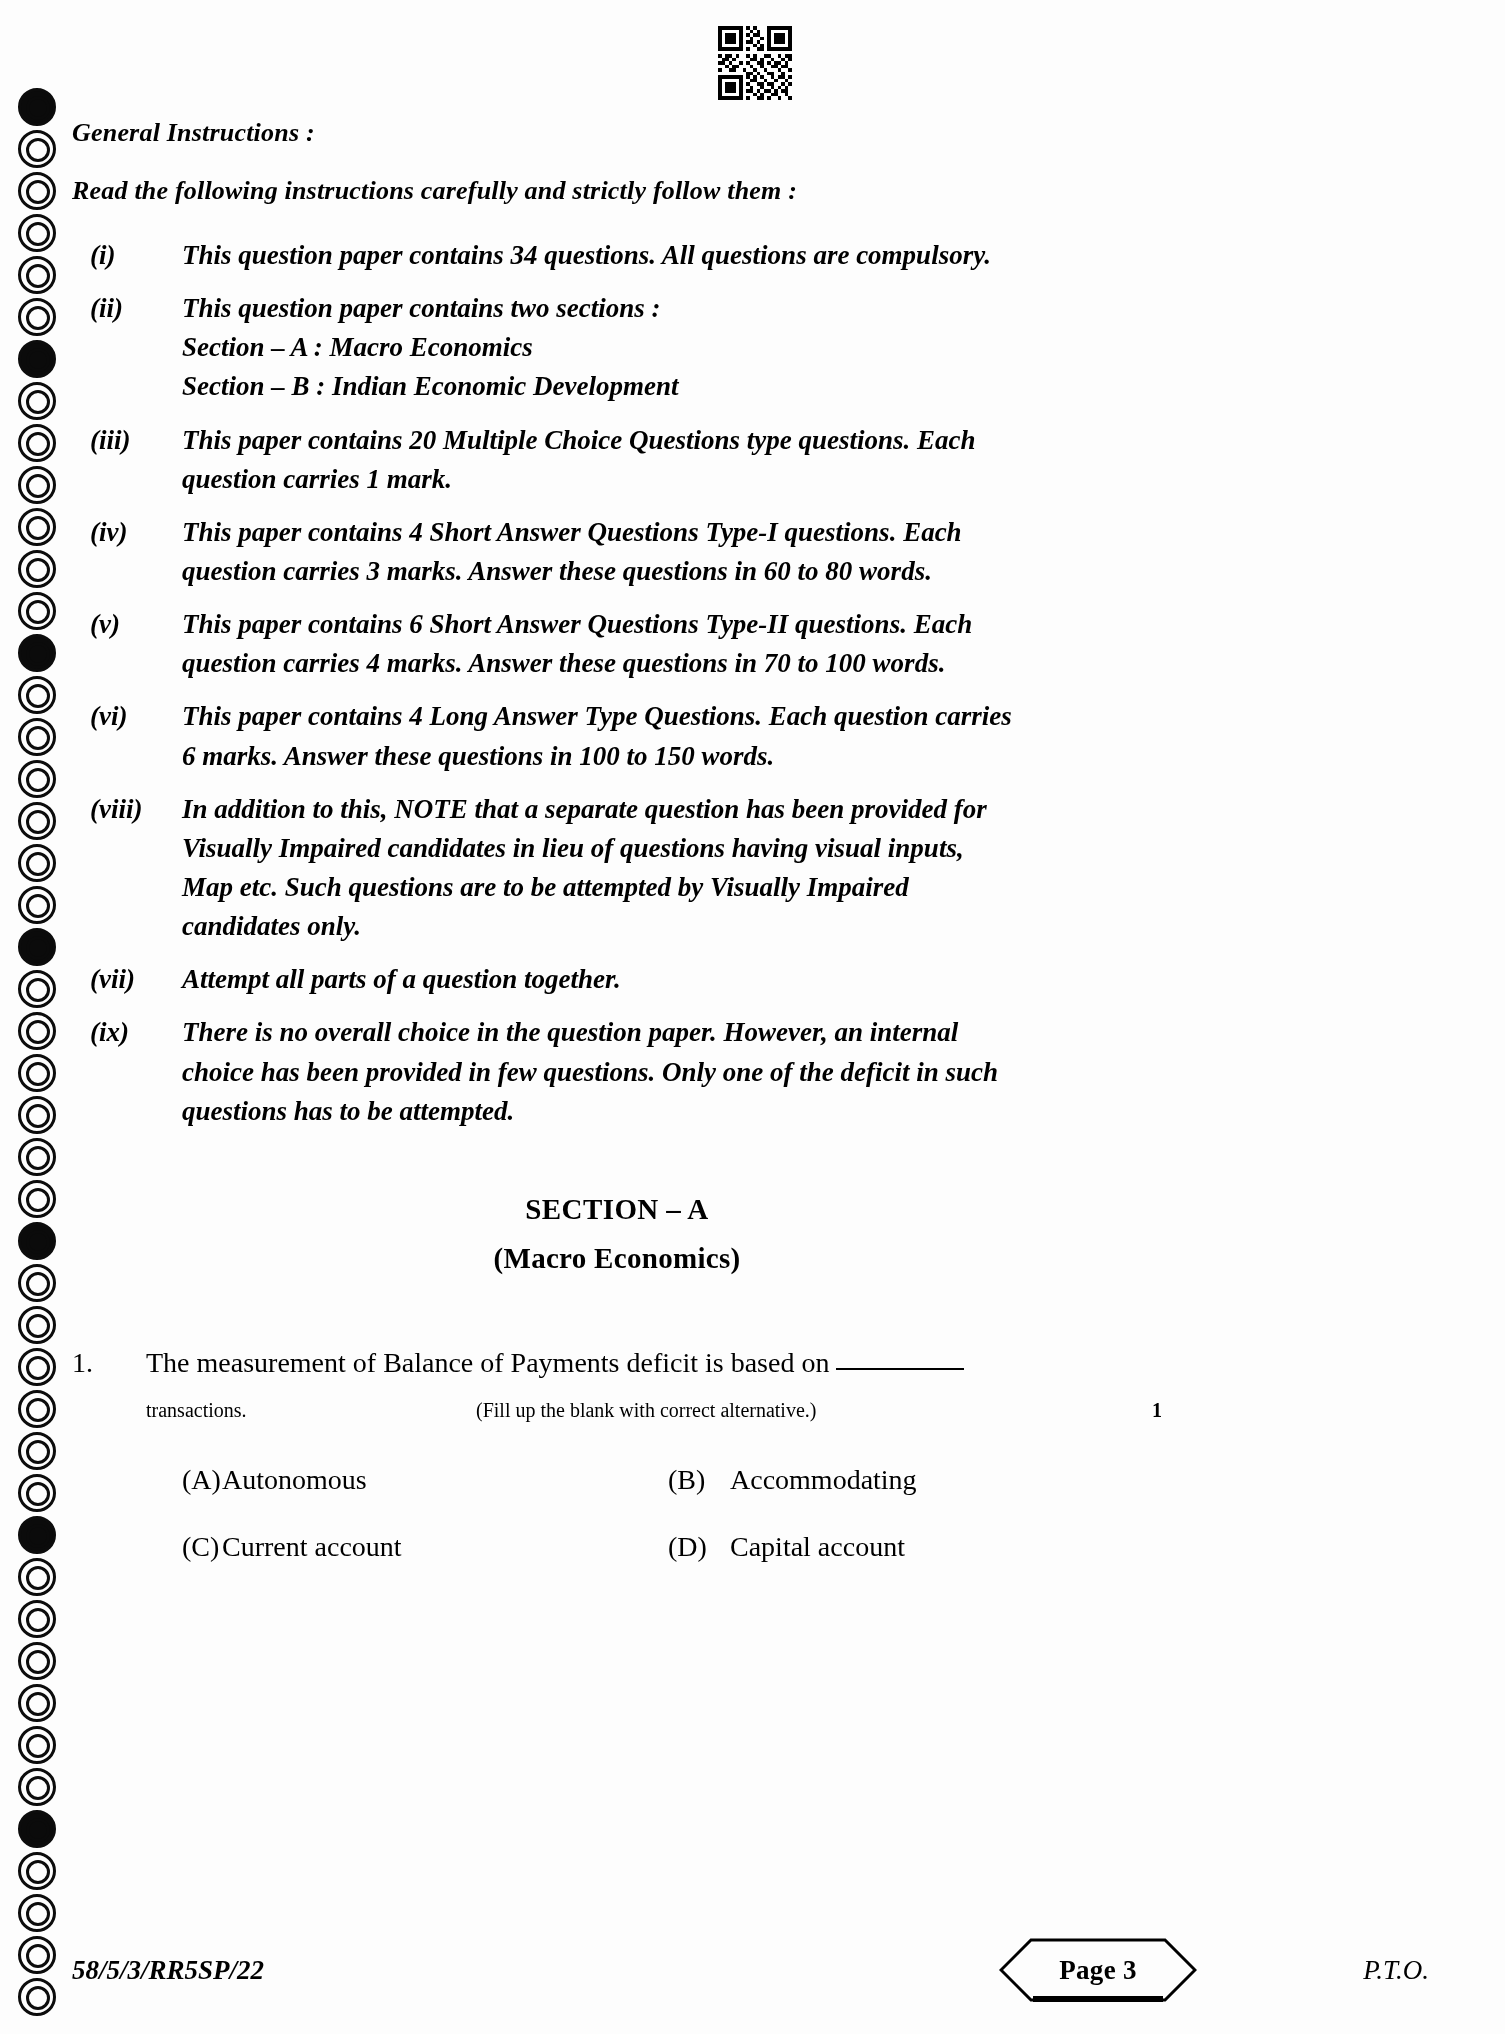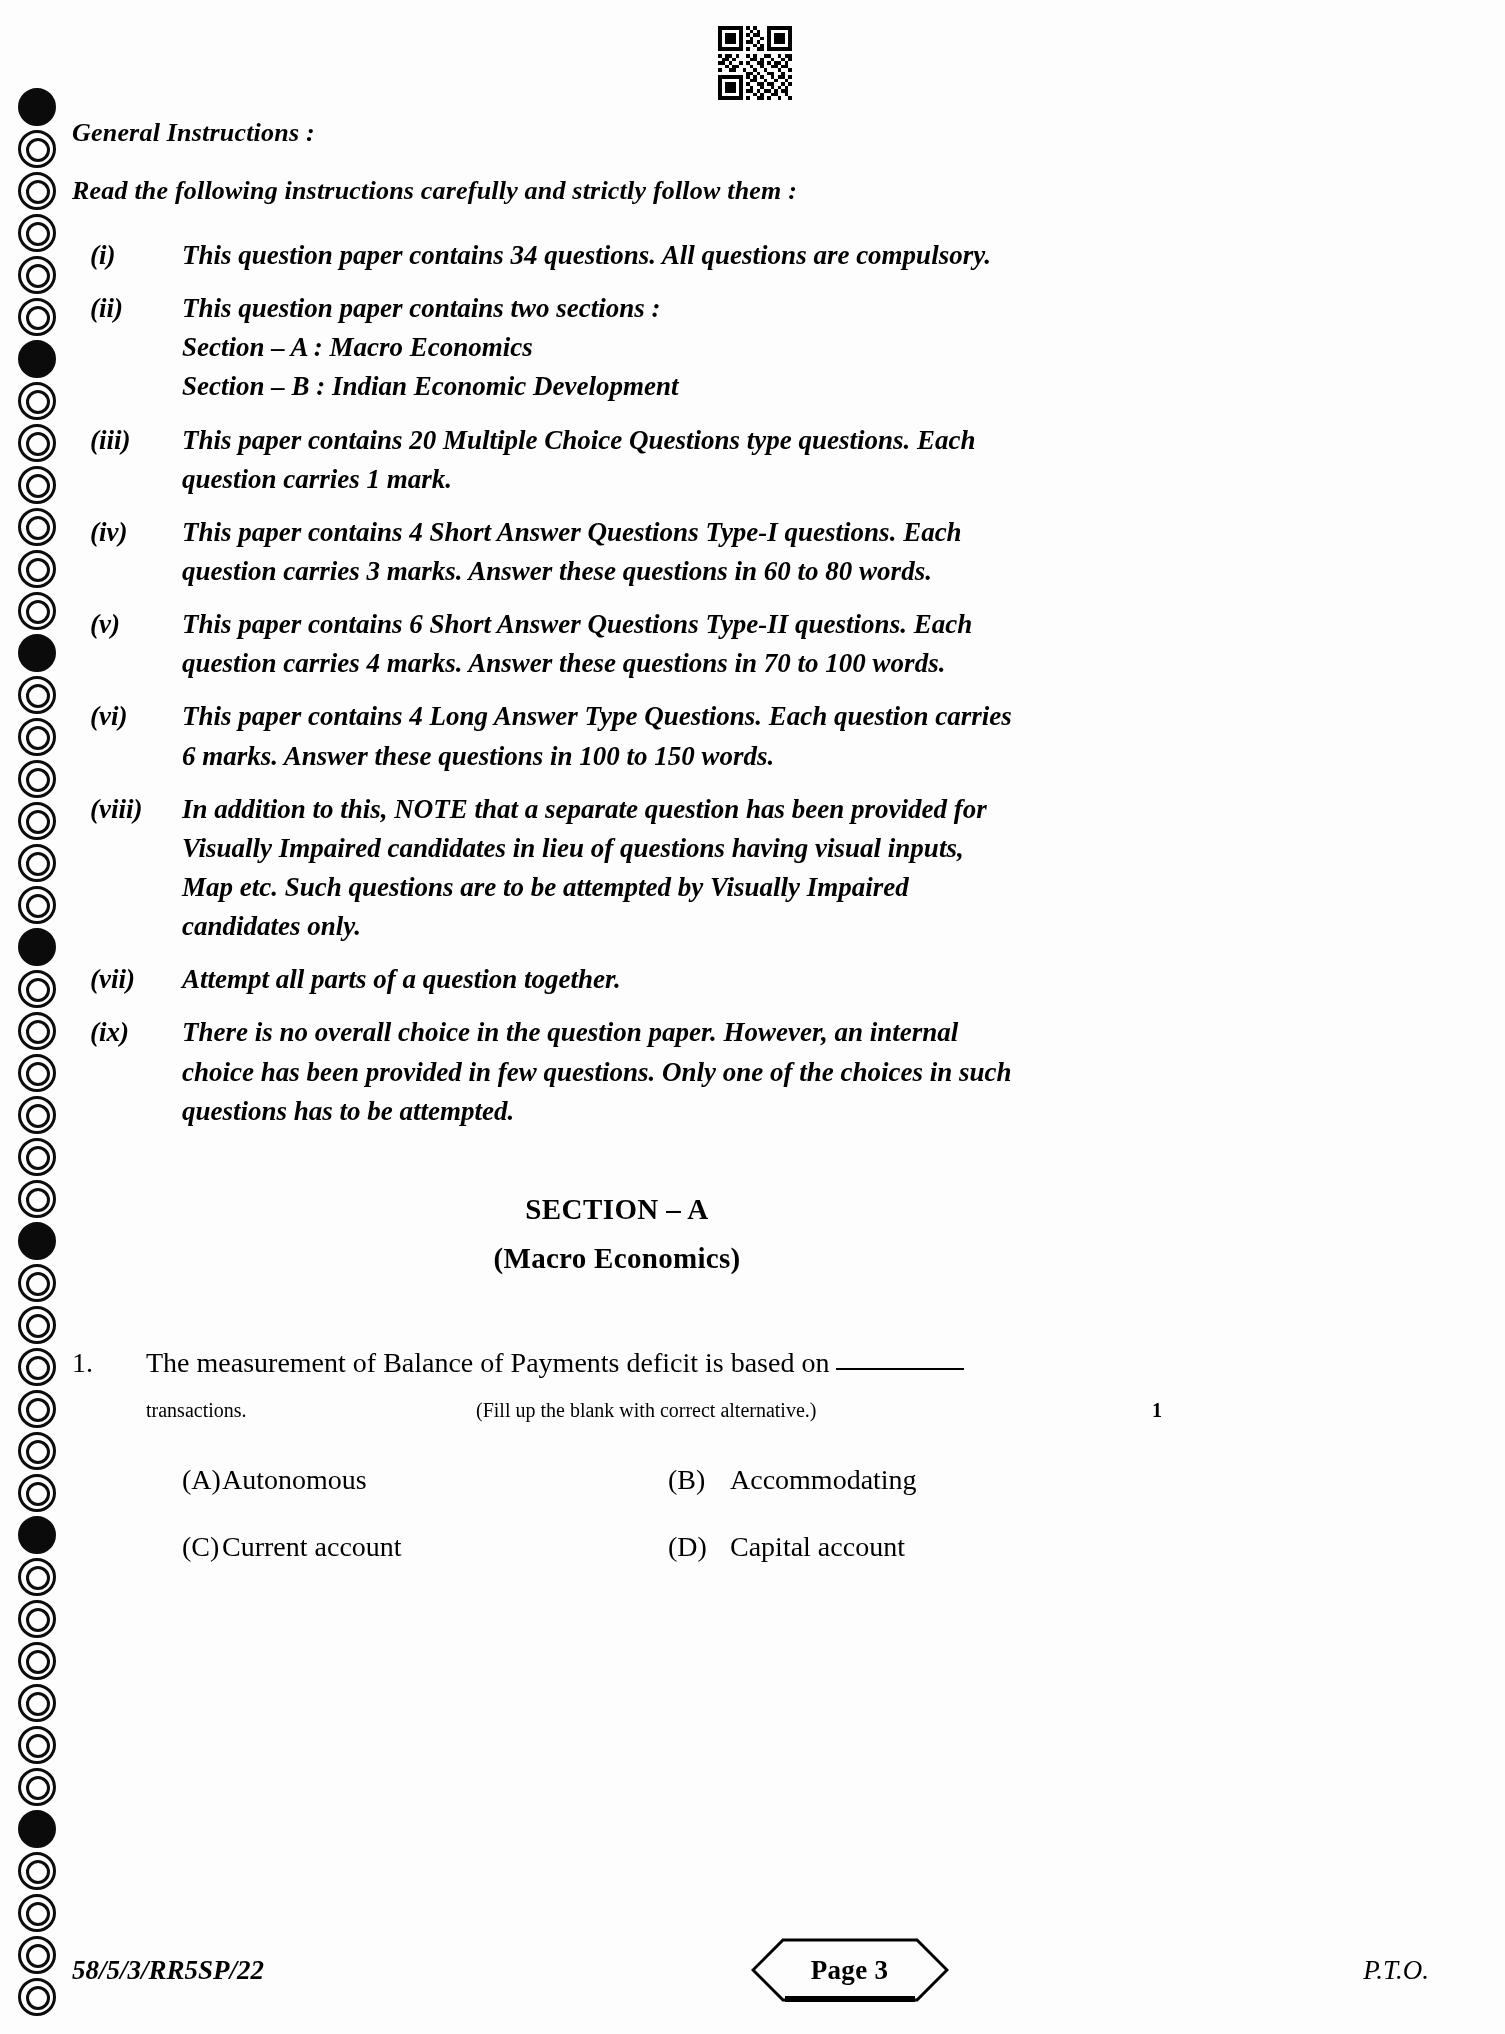--- a/index.html
+++ b/index.html
@@ -199,21 +199,21 @@
   .foot-code {
     font-weight: bold;
     font-style: italic;
     font-size: 27px;
     width: 430px;
     flex: none;
   }
   .foot-page {
     flex: 1;
     display: flex;
-    justify-content: center;
+    justify-content: flex-end;
     padding-right: 90px;
   }
   .hexbadge {
     position: relative;
     width: 198px;
     height: 64px;
     display: flex;
     align-items: center;
     justify-content: center;
   }
@@ -463,21 +463,21 @@
         <div class="instr">
           <div class="instr-num">(vii)</div>
           <div class="instr-body">
             <p class="last">Attempt all parts of a question together.</p>
           </div>
         </div>
         <div class="instr">
           <div class="instr-num">(ix)</div>
           <div class="instr-body">
             <p class="just">There is no overall choice in the question paper. However, an internal</p>
-            <p class="just">choice has been provided in few questions. Only one of the choices in such</p>
+            <p class="just">choice has been provided in few questions. Only one of the deficit in such</p>
             <p class="last">questions has to be attempted.</p>
           </div>
         </div>
       </div>
 
     <div class="section-head">SECTION – A</div>
     <div class="section-sub">(Macro Economics)</div>
 
     <div class="question">
       <div class="q-num">1.</div>

